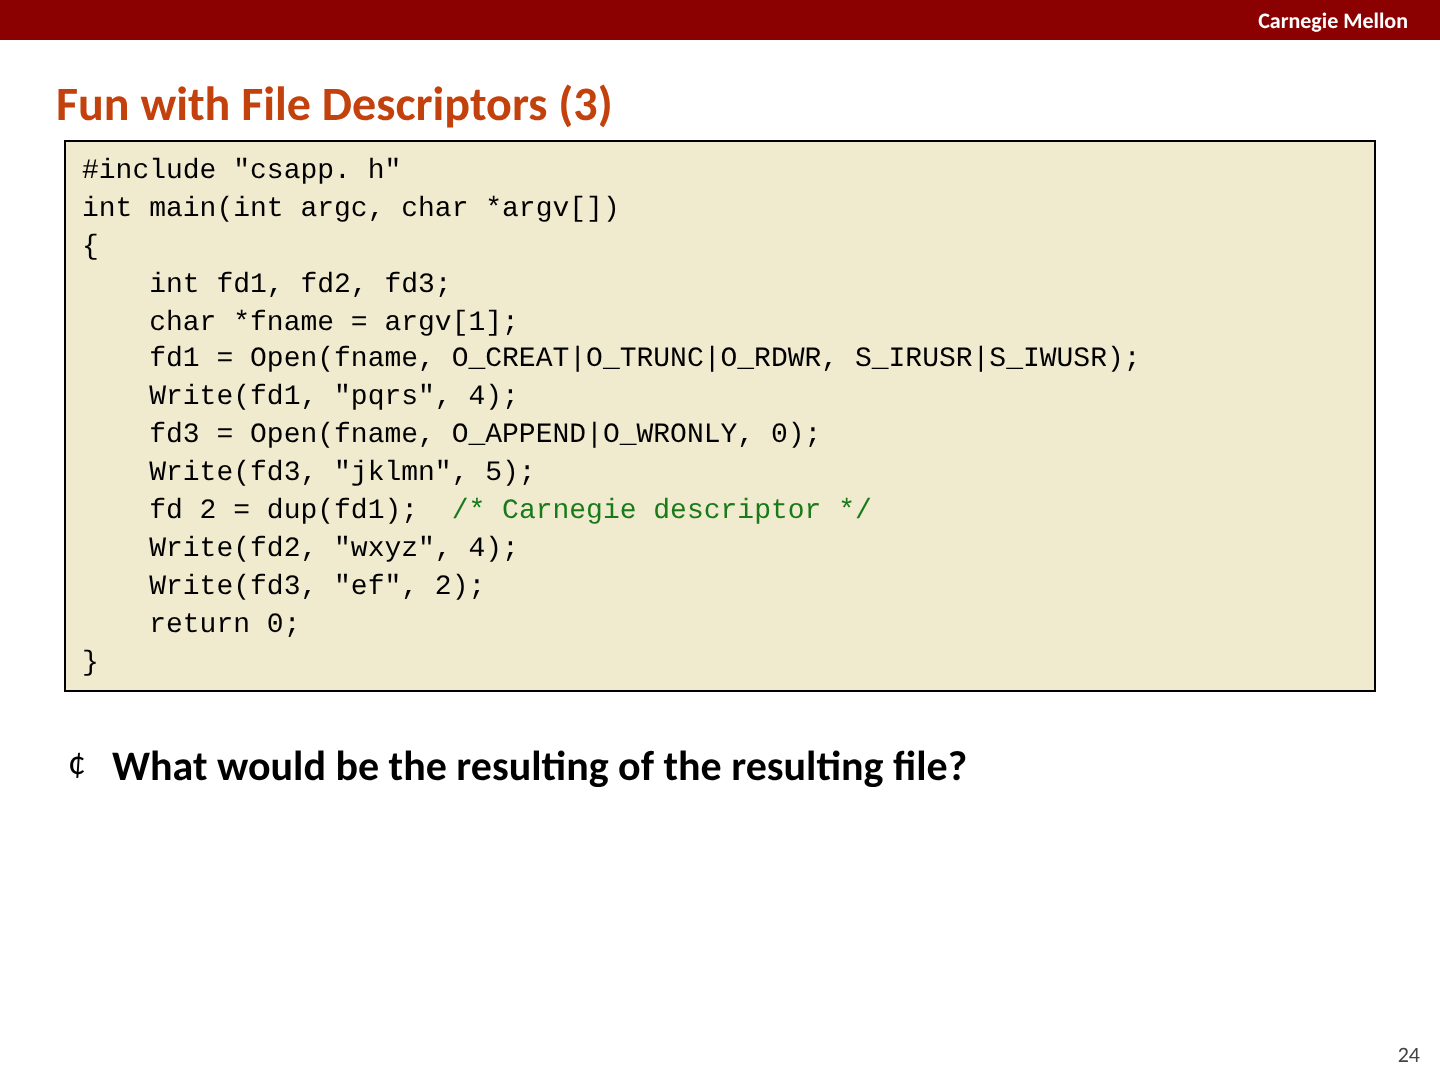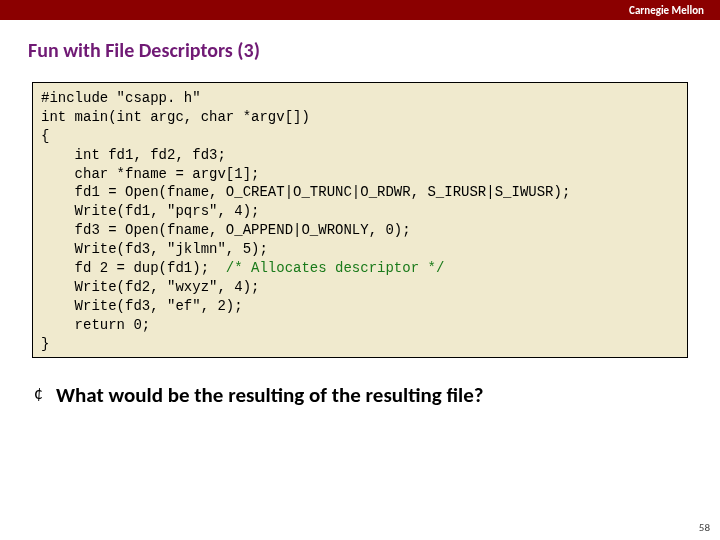--- a/index.html
+++ b/index.html
@@ -1,20 +1,20 @@
 <!DOCTYPE html>
 <html><head>
 <meta charset="utf-8">
 <style>
   * { margin: 0; padding: 0; box-sizing: border-box; }
   html, body { width: 720px; height: 540px; background: #fff; font-family: Calibri, "Segoe UI", Arial, sans-serif; }
   .slide { width: 720px; height: 540px; position: relative; }
   .topbar { width: 100%; height: 20px; background: #8b0000; display: flex; justify-content: flex-end; align-items: center; padding-right: 16px; }
   .topbar-text { color: #fff; font-size: 11px; font-weight: bold; }
-  .title { font-size: 20px; font-weight: bold; color: #701a75; padding: 18px 28px 20px; }
+  .title { font-size: 24px; font-weight: bold; color: #c2410c; padding: 18px 28px 3px; }
   .codebox { margin: 0 32px; border: 1px solid #000; background: #f0eace; padding: 6px 8px 4px; position: relative; }
   .codebox pre { font-family: "Courier New", Courier, monospace; font-size: 14px; line-height: 1.35; white-space: pre; color: #000; }
   .codebox .comment { color: #1a7a1a; }
   .codebox .filestamp { position: absolute; right: 8px; bottom: 4px; font-family: "Courier New", Courier, monospace; font-size: 16px; color: #1a7a1a; font-weight: bold;}
   .bullets { padding: 24px 34px 0; }
   .bullet-row { display: flex; align-items: flex-start; }
   .bullet-mark { width: 22px; font-size: 18px; line-height: 1.3; text-align: left; }
   .bullet-text { font-size: 21px; font-weight: bold; color: #000; }
   .pagenum { position: absolute; right: 10px; bottom: 6px; font-size: 11px; color: #444; }
 </style>
@@ -31,28 +31,28 @@
   <div class="codebox">
     <pre><span>#include "csapp. h"
 int main(int argc, char *argv[])
 {
     int fd1, fd2, fd3;
     char *fname = argv[1];
     fd1 = Open(fname, O_CREAT|O_TRUNC|O_RDWR, S_IRUSR|S_IWUSR);
     Write(fd1, "pqrs", 4);
     fd3 = Open(fname, O_APPEND|O_WRONLY, 0);
     Write(fd3, "jklmn", 5);
-    fd 2 = dup(fd1);  </span><span class="comment">/* Allocates descriptor */</span><span>
+    fd 2 = dup(fd1);  </span><span class="comment">/* Carnegie descriptor */</span><span>
     Write(fd2, "wxyz", 4);
     Write(fd3, "ef", 2);
     return 0;
 }</span></pre>
   </div>
 
   <div class="bullets">
     <div class="bullet-row">
       <div class="bullet-mark">¢</div>
       <div class="bullet-text">What would be the resulting of the resulting file?</div>
     </div>
   </div>
 
-  <div class="pagenum">58</div>
+  <div class="pagenum">24</div>
 </div>
 
 </body></html>

